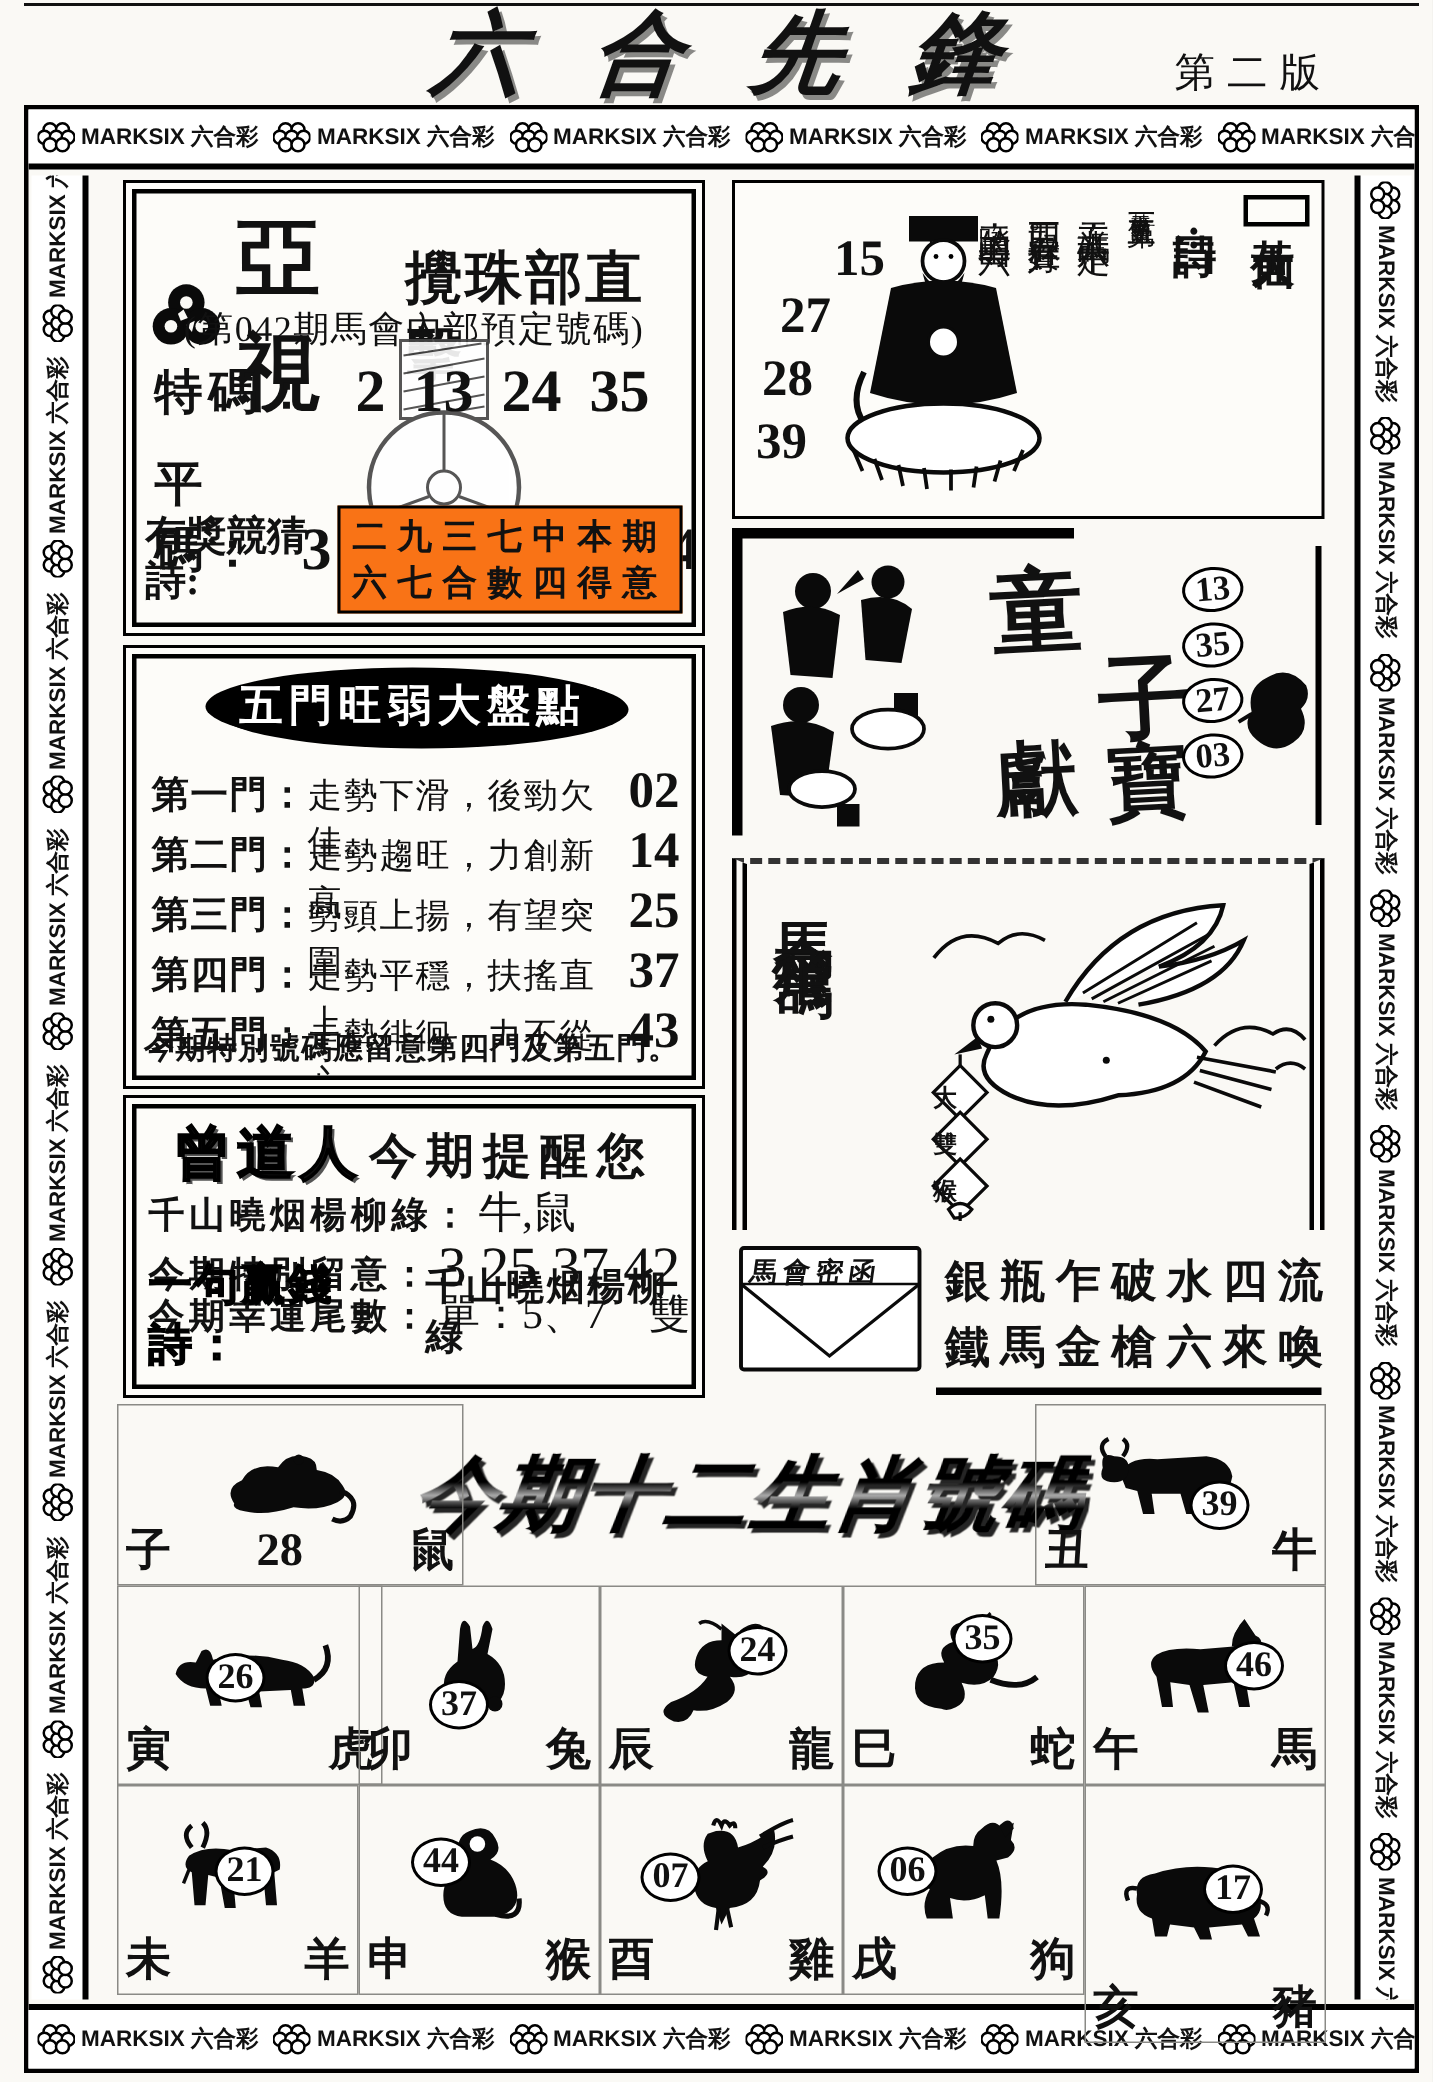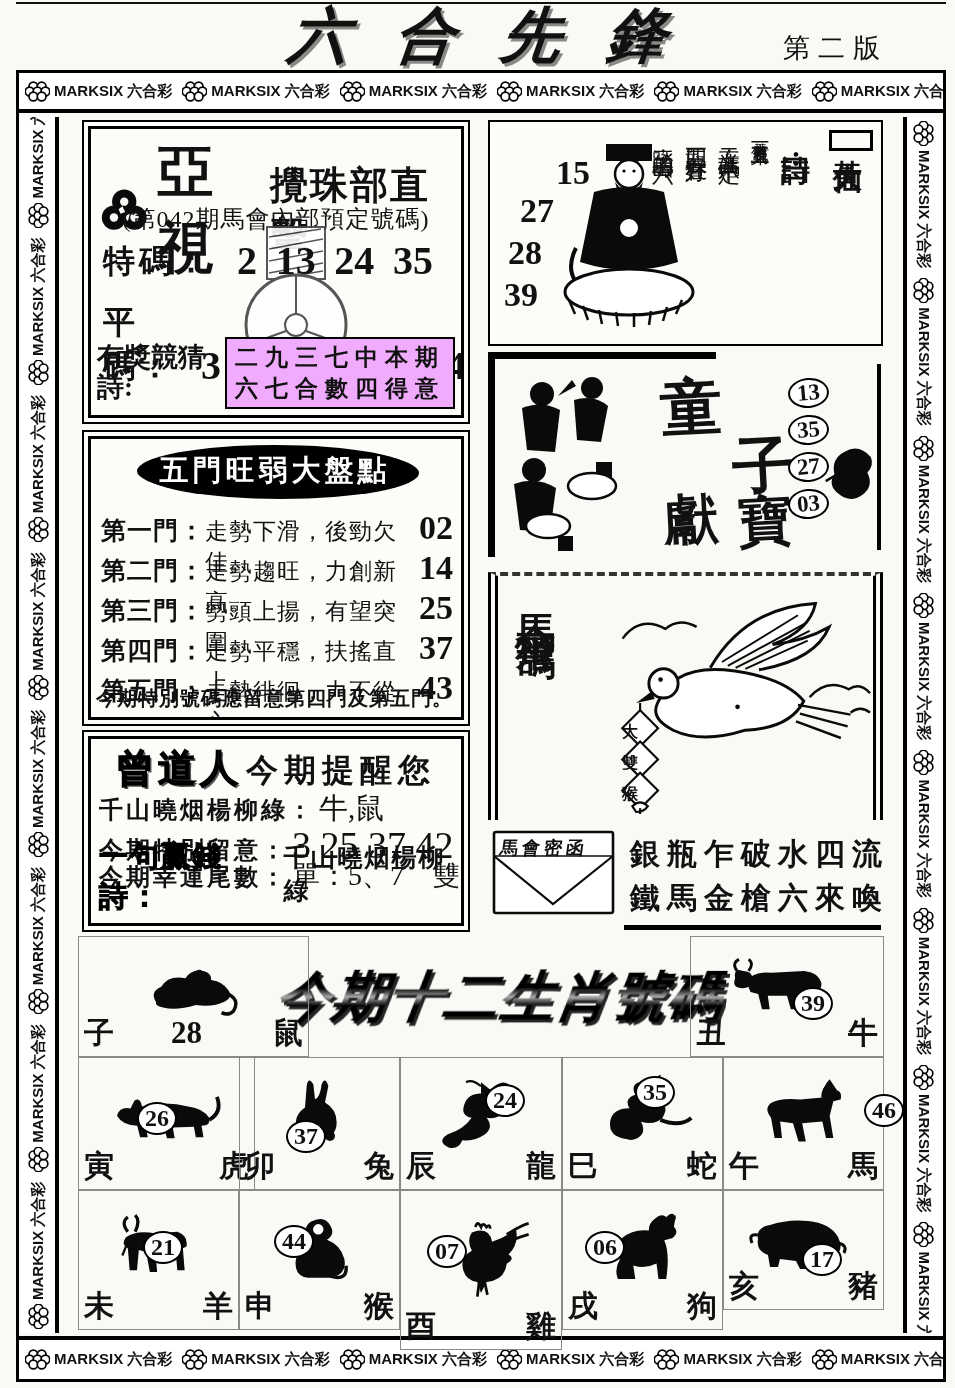--- a/index.html
+++ b/index.html
@@ -34,21 +34,21 @@
   .atv-brand { font-size:56px; font-weight:900; }
   .atv-title { font-size:38px; font-weight:800; letter-spacing:2px; }
   .atv-sub { position:absolute; top:74px; left:0; right:0; text-align:center; font-size:24px; letter-spacing:1px; }
   .numrow { position:absolute; left:12px; right:14px; display:flex; align-items:flex-end; z-index:2; }
   .numrow .lbl { font-size:32px; font-weight:900; letter-spacing:4px; }
   .nums-spread { flex:1; display:flex; justify-content:space-between; padding:0 14px 0 26px; }
   .nums-tight { flex:1; display:flex; gap:13px; padding-left:26px; }
   .numrow .n { font-size:40px; font-weight:600; }
   .quizrow { position:absolute; left:6px; right:6px; bottom:6px; display:flex; align-items:center; gap:4px; z-index:2;}
   .quiz-lbl { font-size:27px; font-weight:900; width:152px; line-height:1.1; }
-  .quiz-box { flex:1; border:2px solid #000; background:#f0abfc; padding:3px 8px; }
+  .quiz-box { flex:1; border:2px solid #000; background:#f97316; padding:3px 8px; }
   .quiz-box div { font-size:23px; font-weight:700; letter-spacing:7px; line-height:1.35; white-space:nowrap; }
   .machine { position:absolute; z-index:1; opacity:.9; }
 
   
   .gate-title { position:absolute; top:6px; left:46px; width:276px; height:52px; background:#000; color:#fff;
     border-radius:50%; display:flex; align-items:center; justify-content:center;
     font-size:29px; font-weight:900; letter-spacing:4px; box-shadow:6px 2px 0 #000; }
   .gate-rows { position:absolute; top:70px; left:10px; right:8px; }
   .gate-row { display:flex; align-items:baseline; height:40px; }
   .gate-name { font-size:25px; font-weight:900; letter-spacing:1px; }
@@ -828,21 +828,21 @@
       </svg>
       <span class="znum" style="left:72px; top:18px;">35</span>
       <span class="zbranch">巳</span>
       <span class="zname">蛇</span>
     </div>
     <div class="zcell" style="left:645px; top:121px; width:161px; height:133px;">
       <svg width="110" height="104" viewBox="0 0 120 100">
         <path d="M88 10 L96 22 Q102 24 100 32 L92 34 L88 50 L92 74 L84 74 L80 56 L58 58 L62 78 L54 78 L48 58 L34 56 L36 74 L28 74 L24 52 Q16 42 24 36 Q34 30 56 32 L80 30 Q80 18 88 10 Z" fill="#0a0a0a"></path>
         <path d="M88 14 Q80 20 80 30" stroke="#0a0a0a" stroke-width="2.5" fill="none"></path>
       </svg>
-      <span class="znum" style="left:92px; top:36px;margin-left:48px;">46</span>
+      <span class="znum" style="left:92px; top:36px;">46</span>
       <span class="zbranch">午</span>
       <span class="zname">馬</span>
     </div>
 
     <div class="zcell" style="left:0; top:254px; width:161px; height:140px;">
       <svg width="110" height="106" viewBox="0 0 120 100">
         <path d="M26 28 Q18 18 26 12 M34 28 Q40 16 34 10" stroke="#0a0a0a" stroke-width="3.5" fill="none"></path>
         <path d="M24 34 Q36 26 56 30 L80 28 Q92 32 90 44 L86 46 L88 70 L80 70 L78 48 L56 50 L58 72 L50 72 L46 50 L38 48 L36 70 L28 70 L26 46 Q18 42 24 34 Z" fill="#0a0a0a"></path>
         <path d="M24 44 L20 54" stroke="#0a0a0a" stroke-width="2.5" fill="none"></path>
       </svg>
@@ -853,41 +853,41 @@
     <div class="zcell" style="left:161px; top:254px; width:161px; height:140px;">
       <svg width="104" height="108" viewBox="0 0 120 100">
         <path d="M52 14 Q66 8 72 20 Q78 30 68 36 Q84 42 88 58 Q92 76 72 80 L46 80 Q30 78 32 60 Q34 46 48 38 Q40 32 44 22 Q46 16 52 14 Z" fill="#0a0a0a"></path>
         <path d="M72 78 Q92 84 90 66" stroke="#0a0a0a" stroke-width="4" fill="none"></path>
         <circle cx="58" cy="24" r="6" fill="#fff"></circle>
       </svg>
       <span class="znum" style="left:34px; top:34px;">44</span>
       <span class="zbranch">申</span>
       <span class="zname">猴</span>
     </div>
-    <div class="zcell" style="left:322px; top:254px; width:162px; height:160px;">
+    <div class="zcell" style="left:322px; top:254px; width:162px; height:140px;">
       <svg width="110" height="108" viewBox="0 0 120 100">
         <path d="M54 12 Q56 4 60 12 Q62 6 66 12 Q70 8 70 14" stroke="#0a0a0a" stroke-width="3" fill="none"></path>
         <path d="M56 16 Q70 14 72 28 Q86 24 98 14 Q102 30 90 42 Q98 46 88 52 Q86 70 66 72 L60 84 L56 72 Q42 70 40 56 Q38 44 50 38 Q44 26 50 18 Z" fill="#0a0a0a"></path>
         <path d="M88 20 Q104 10 112 8 M90 28 Q104 22 112 20" stroke="#0a0a0a" stroke-width="3" fill="none"></path>
         <path d="M58 72 L56 88 M64 72 L67 86" stroke="#0a0a0a" stroke-width="3" fill="none"></path>
       </svg>
       <span class="znum" style="left:26px; top:44px;">07</span>
       <span class="zbranch">酉</span>
       <span class="zname">雞</span>
     </div>
     <div class="zcell" style="left:484px; top:254px; width:161px; height:140px;">
       <svg width="116" height="106" viewBox="0 0 120 100">
         <path d="M72 16 Q80 8 86 16 L94 12 L92 24 Q98 30 90 36 L82 38 Q88 52 84 78 L76 78 L74 62 Q62 68 50 64 L52 78 L34 78 Q30 68 36 58 Q28 46 38 36 Q50 26 66 28 Q66 20 72 16 Z" fill="#0a0a0a"></path>
         <path d="M84 14 Q92 6 94 16 L88 22 Z" fill="#0a0a0a"></path>
       </svg>
       <span class="znum" style="left:22px; top:40px;">06</span>
       <span class="zbranch">戌</span>
       <span class="zname">狗</span>
     </div>
-    <div class="zcell" style="left:645px; top:254px; width:161px; height:120px;">
+    <div class="zcell" style="left:645px; top:254px; width:161px; height:172px;">
       <svg width="120" height="100" viewBox="0 0 120 100">
         <path d="M14 46 Q12 34 26 32 Q44 26 64 28 Q86 30 94 44 Q100 56 92 62 L96 74 L88 74 L84 66 L62 68 L64 76 L56 76 L52 68 L36 66 L34 74 L26 74 L24 62 Q12 58 14 46 Z" fill="#0a0a0a"></path>
         <path d="M94 50 Q104 52 100 60" stroke="#0a0a0a" stroke-width="3" fill="none"></path>
         <path d="M14 42 Q4 40 8 50" stroke="#0a0a0a" stroke-width="3" fill="none"></path>
       </svg>
       <span class="znum" style="left:78px; top:52px;">17</span>
       <span class="zbranch">亥</span>
       <span class="zname">豬</span>
     </div>
   </div>

